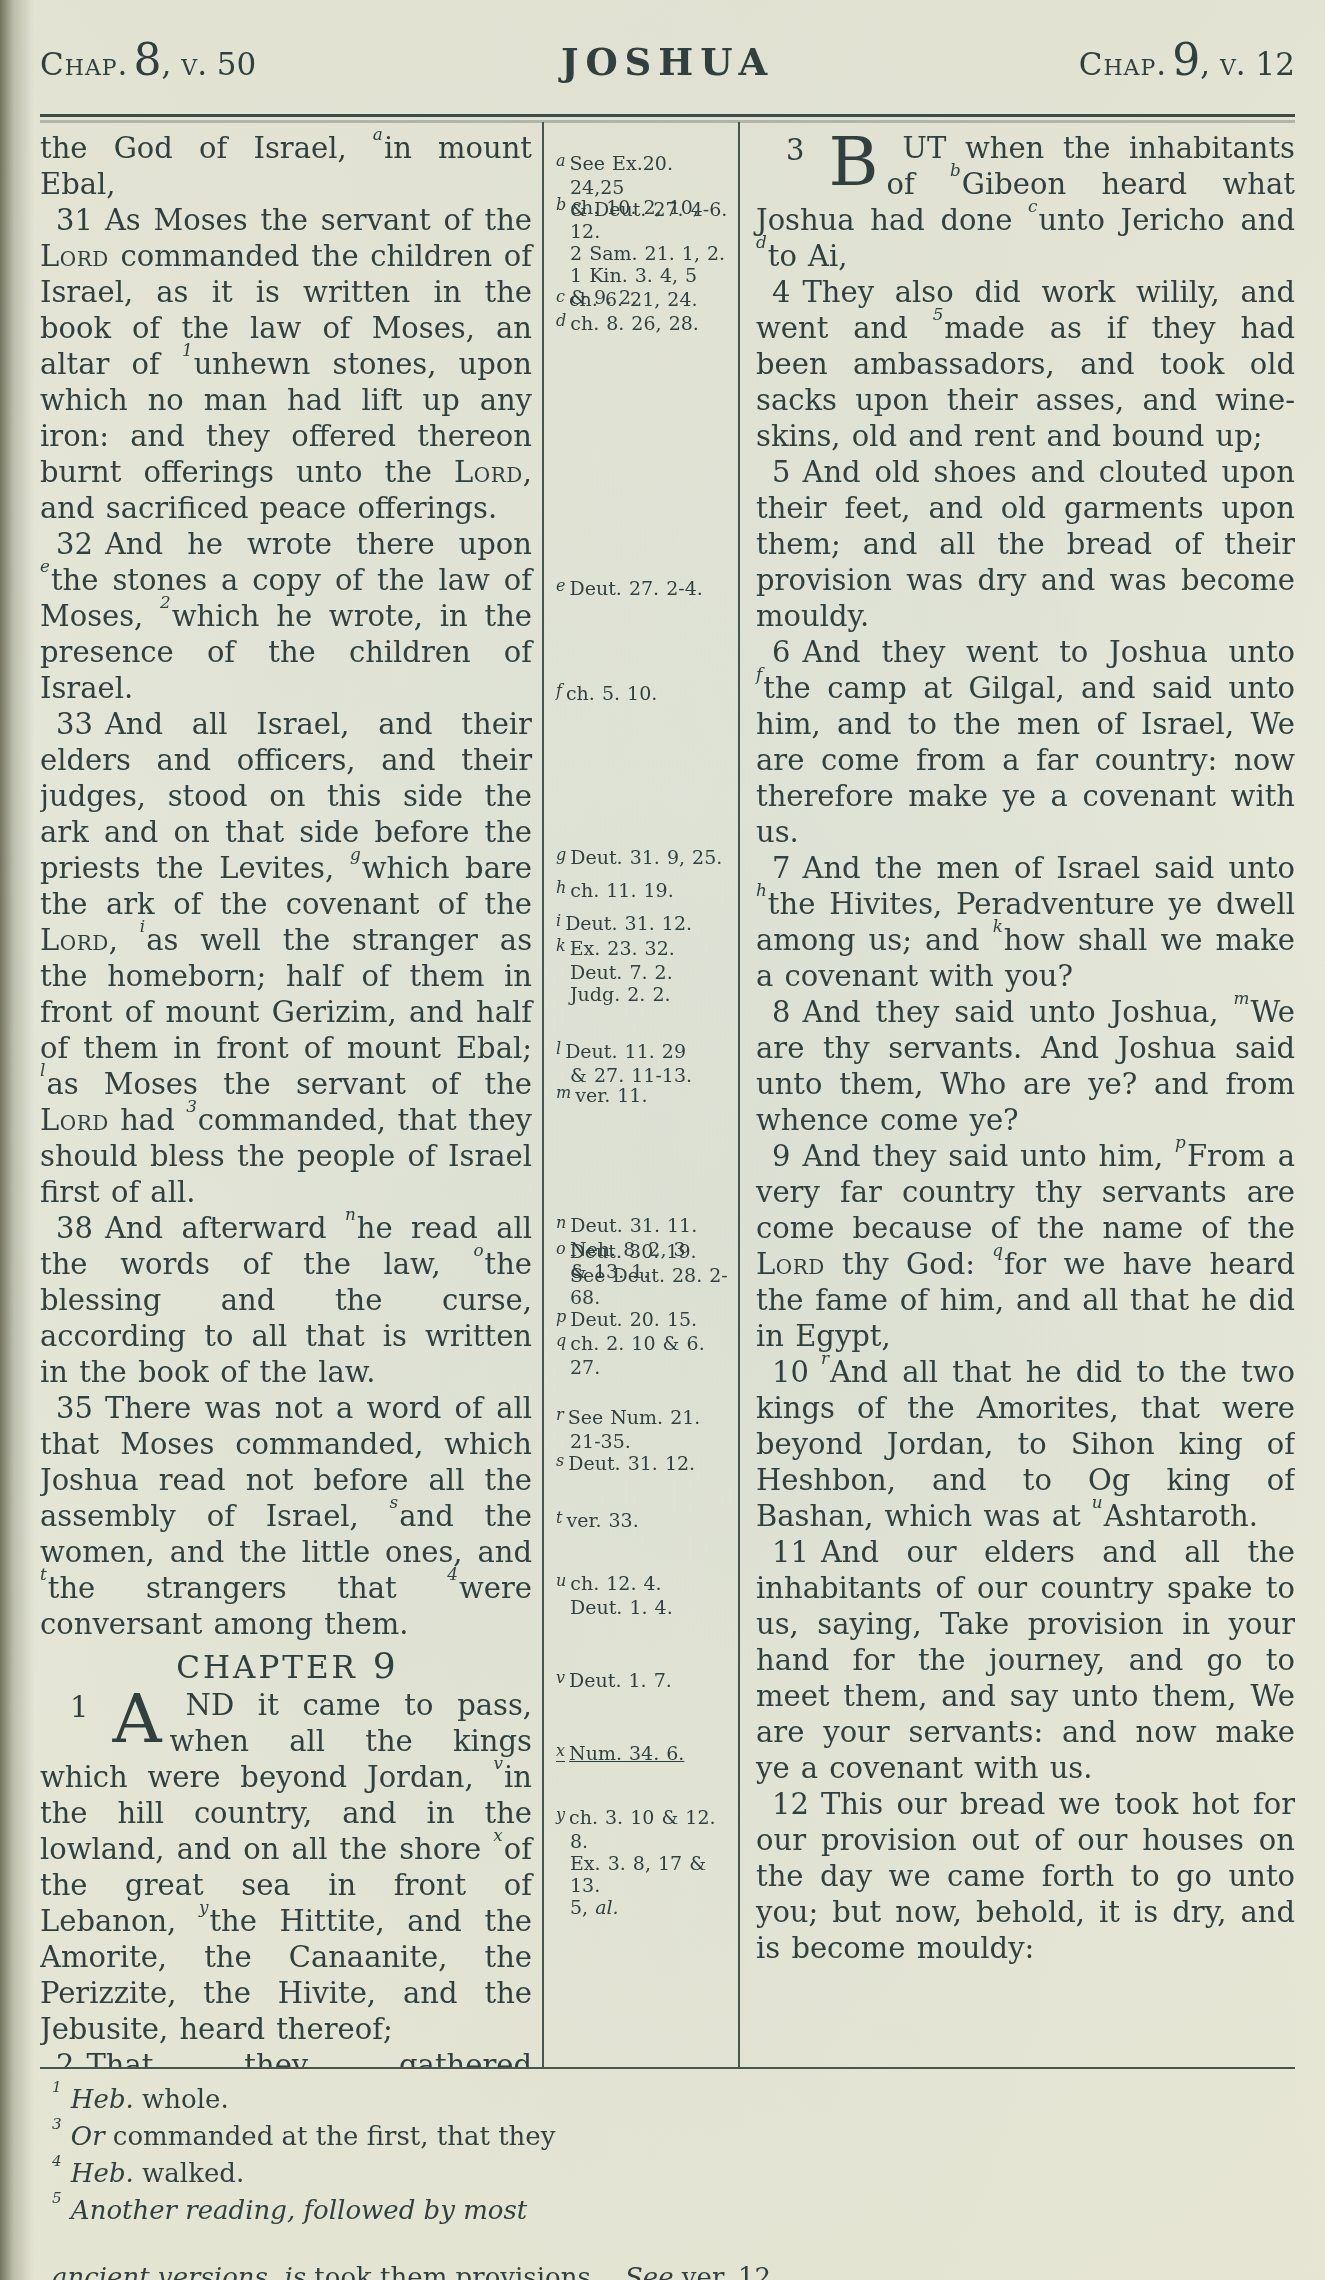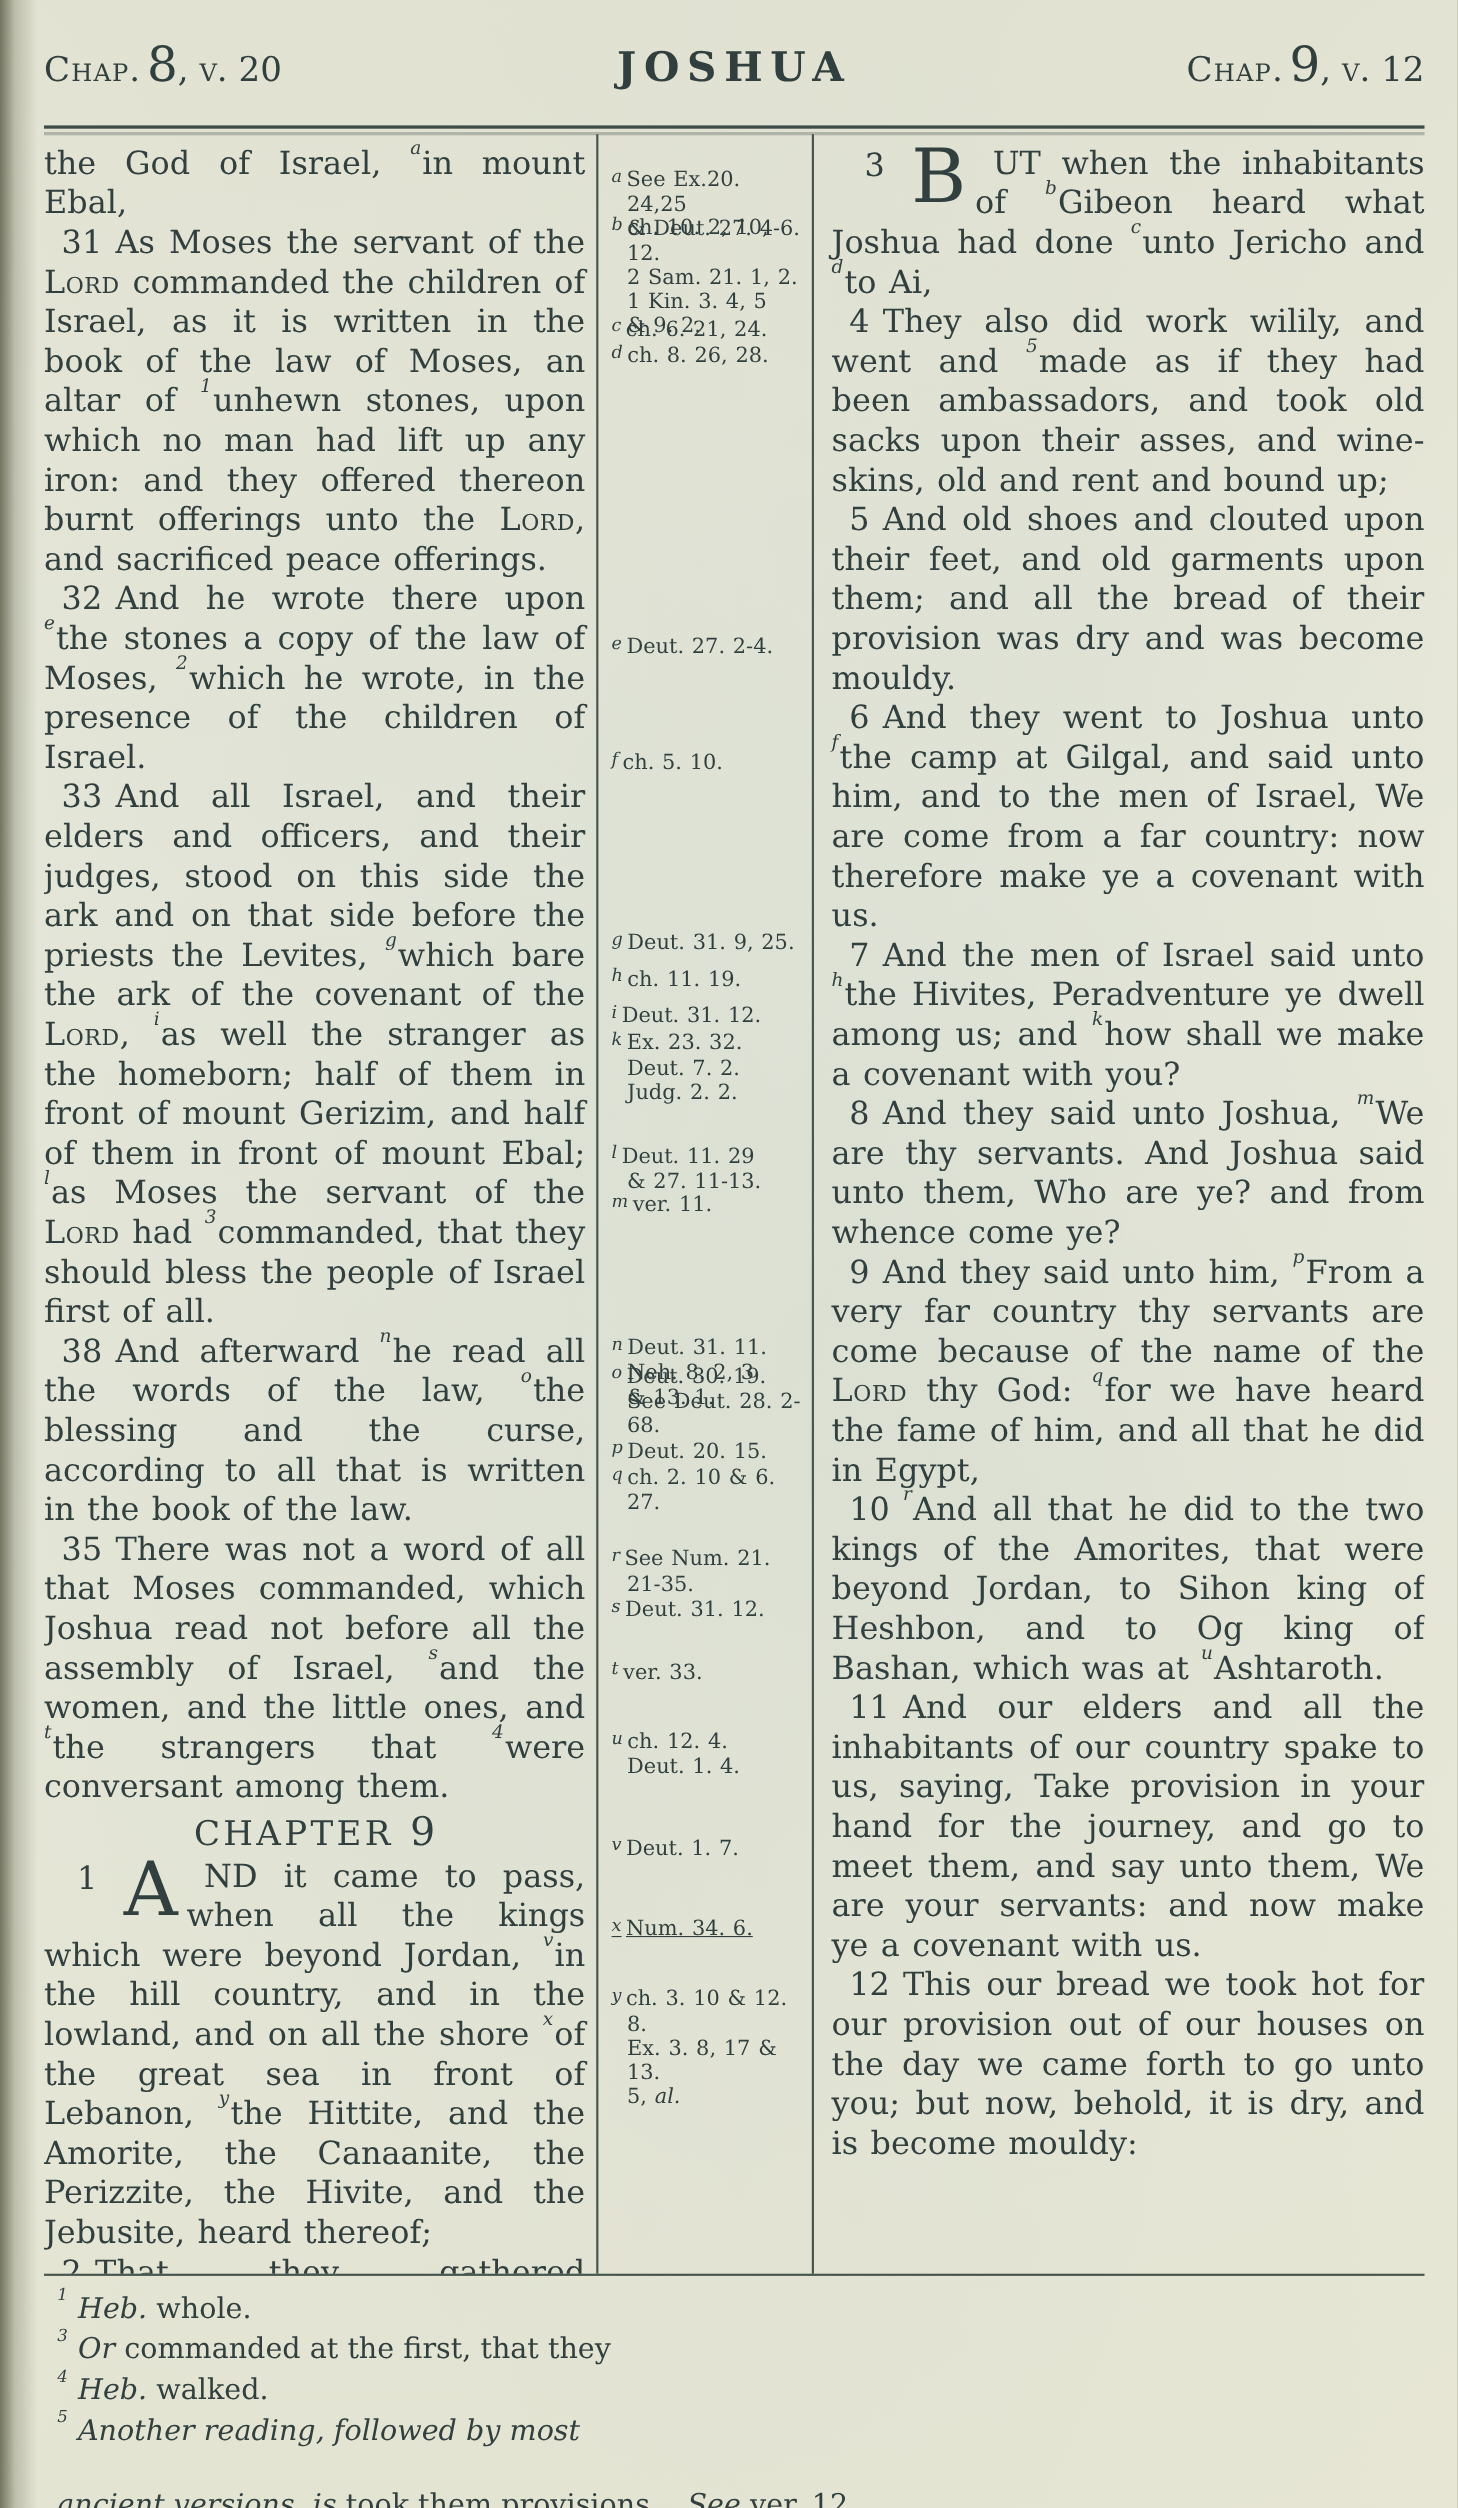--- a/index.html
+++ b/index.html
@@ -66,21 +66,21 @@
   .page-number{text-align:center;font-size:30px;font-weight:600;letter-spacing:1px;margin-top:14px;}
 </style>
 </head>
 <body>
 
 <div class="page">
   <div class="edge-shadow"></div>
   <div class="inner">
 
     <div class="hdr">
-      <div class="hl"><span class="chap-label">Chap.</span> <span class="chap-num">8</span><span class="chap-rest">, v. 20</span></div>
+      <div class="hl"><span class="chap-label">Chap.</span> <span class="chap-num">8</span><span class="chap-rest">, v. 50</span></div>
       <div class="hc"><span class="book-title">JOSHUA</span></div>
       <div class="hr"><span class="chap-label">Chap.</span> <span class="chap-num">9</span><span class="chap-rest">, v. 12</span></div>
     </div>
     <div class="hdr-rule"></div>
 
     <div class="main">
       <div class="col-left verse-text" id="left-col">
           <p class="verse cont">the God of Israel, <sup class="m">a</sup>in mount Ebal,</p>
           <p class="verse"><span class="vnum">31</span>As Moses the servant of the <span class="sc-word">Lord</span> commanded the children of Israel, as it is written in the book of the law of Moses, an altar of <sup class="m">1</sup>unhewn stones, upon which no man had lift up any iron: and they offered thereon burnt offerings unto the <span class="sc-word">Lord</span>, and sacrificed peace offerings.</p>
           <p class="verse"><span class="vnum">32</span>And he wrote there upon <sup class="m">e</sup>the stones a copy of the law of Moses, <sup class="m">2</sup>which he wrote, in the presence of the children of Israel.</p>

